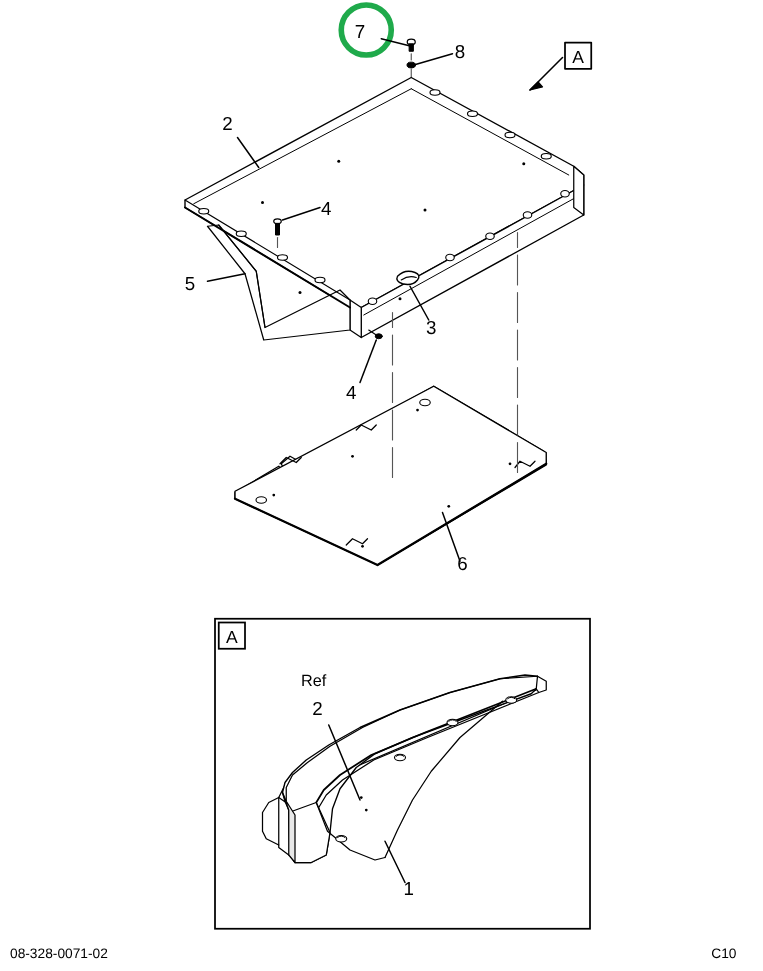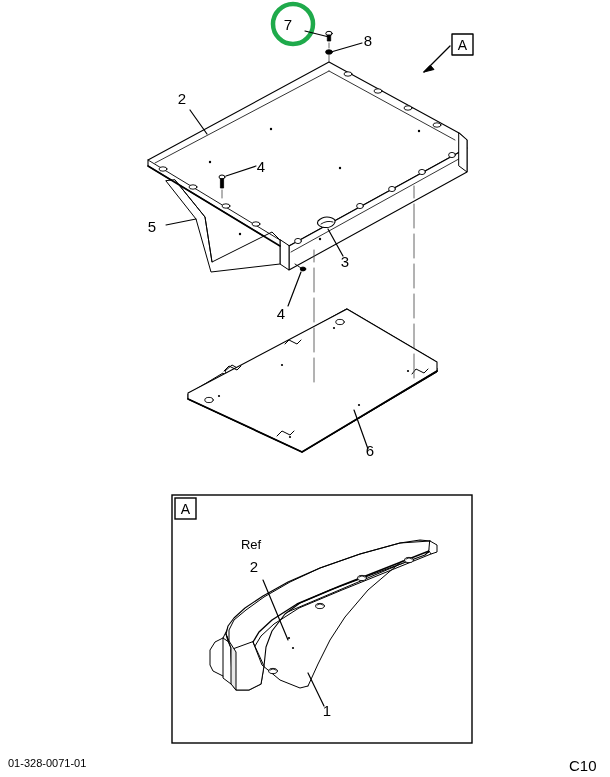--- a/index.html
+++ b/index.html
@@ -34,21 +34,21 @@
     top: 757px;
     font-size: 11px;
     color: #000;
     letter-spacing: 0px;
     white-space: nowrap;
   }
   .footer-right {
     position: absolute;
     left: 569px;
     top: 757px;
-    font-size: 15px;
+    font-size: 11px;
     color: #000;
     white-space: nowrap;
   }
   text {
     font-family: "Liberation Sans", sans-serif;
     fill: #000000;
   }
   .calloutnum {
     font-size: 15px;
   }
@@ -353,16 +353,16 @@
 
       <path d="M 324,706 L 308,673" stroke="#000000" stroke-width="1.2"></path>
     </g>
 
     <text class="reflabel" x="251" y="549" text-anchor="middle">Ref</text>
     <text class="calloutnum" x="254" y="572" text-anchor="middle">2</text>
     <text class="calloutnum" x="327" y="716" text-anchor="middle">1</text>
 
   </svg>
 
-  <div class="footer-left">01-328-0071-01</div>
+  <div class="footer-left">08-328-0071-02</div>
   <div class="footer-right">C10</div>
 
 </div>
 
 </body></html>

